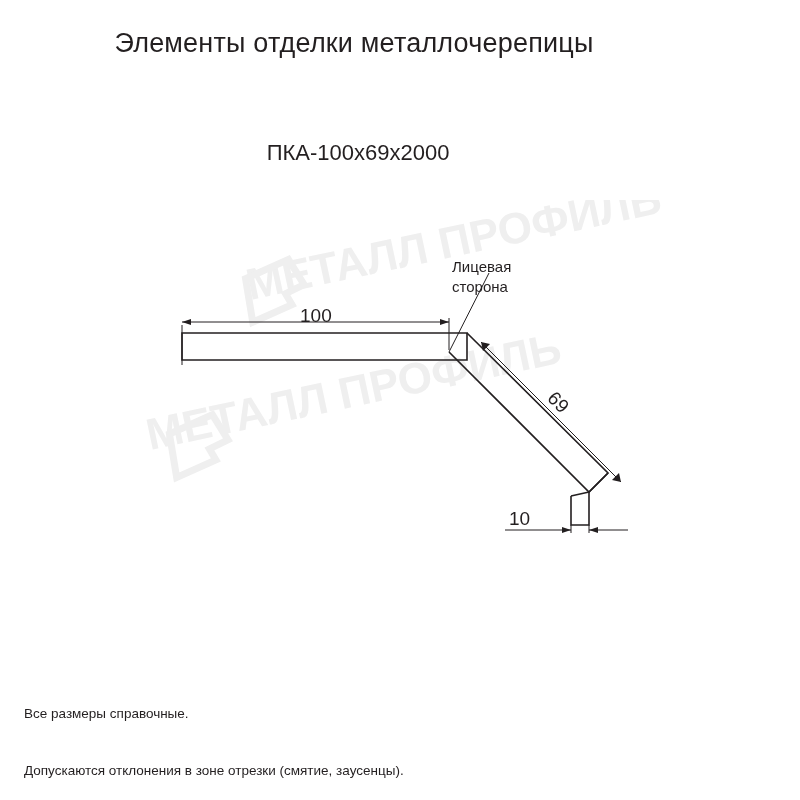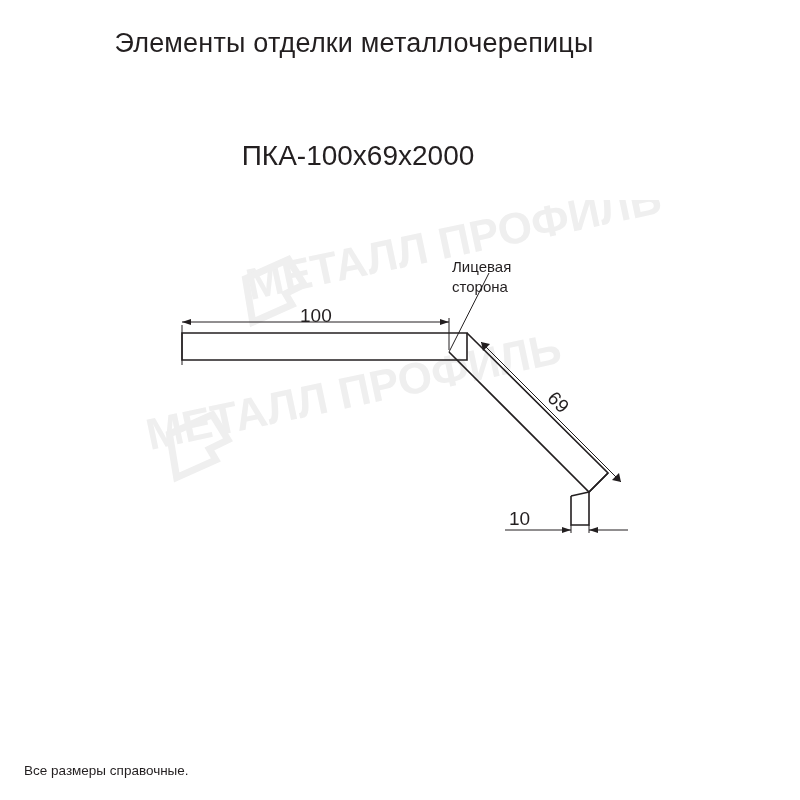--- a/index.html
+++ b/index.html
@@ -35,21 +35,21 @@
     width: 800px;
     text-align: center;
     font-size: 22px;
   }
   .code {
     position: absolute;
     top: 140px;
     left: 0;
     width: 716px;
     text-align: center;
-    font-size: 28px;
+    font-size: 22px;
   }
   .drawing {
     position: absolute;
     top: 200px;
     left: 0;
     width: 800px;
     height: 420px;
   }
   .notes {
     position: absolute;
@@ -125,15 +125,16 @@
         <path d="M571,330 l-9,-3 l0,6 z" fill="#231f20" stroke="none"></path>
         <path d="M589,330 l9,-3 l0,6 z" fill="#231f20" stroke="none"></path>
       </g>
       <text x="509" y="325" font-family="Liberation Sans, sans-serif" font-size="19" fill="#231f20">10</text>
 
     </svg>
   </div>
 
   <div class="notes">
     <span class="note-line">Все размеры справочные.</span>
+    <span class="note-line">Допускаются отклонения в зоне отрезки (смятие, заусенцы).</span>
   </div>
 
 </div>
 
 </body></html>

